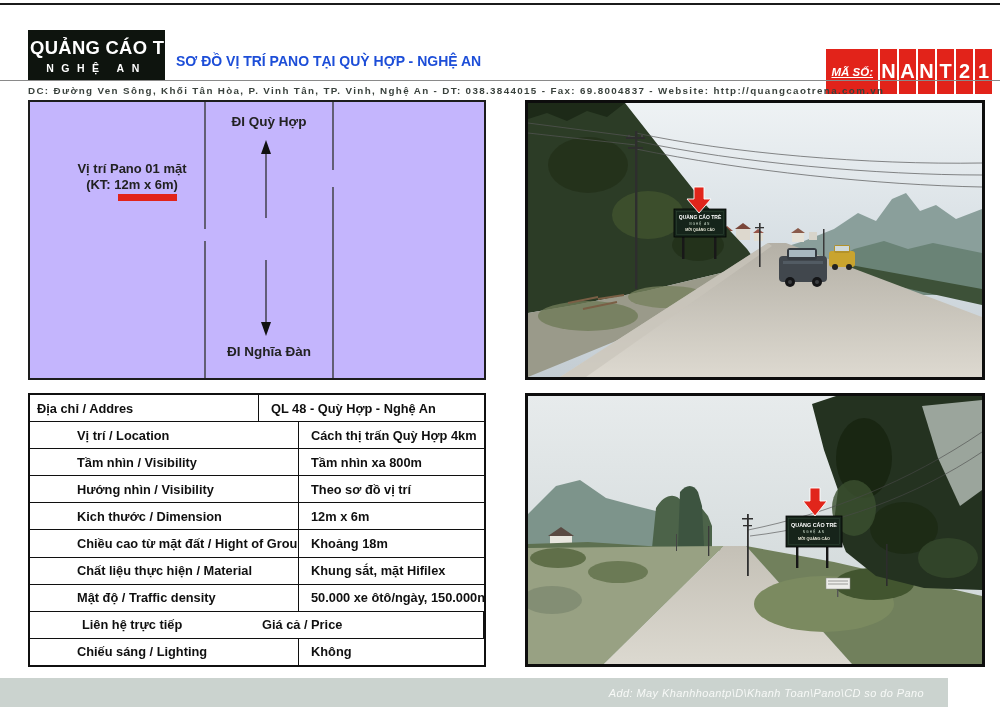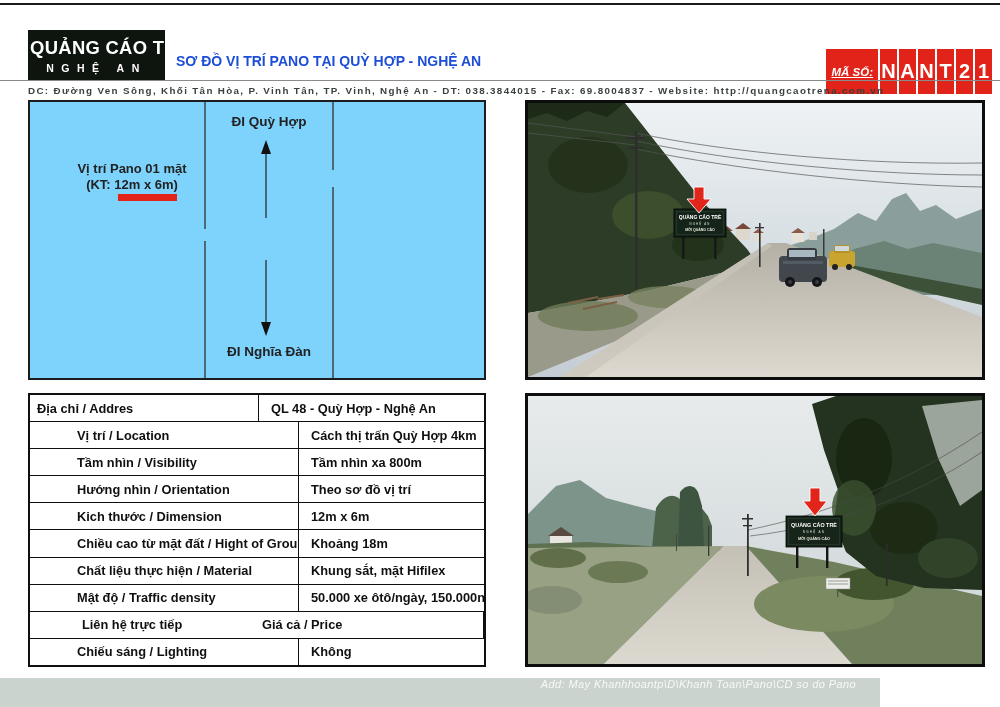--- a/index.html
+++ b/index.html
@@ -16,39 +16,39 @@
   .code .lbl{background:#e2231a;color:#fff;font-size:11.5px;font-weight:700;text-decoration:underline;
              display:flex;align-items:center;padding:0 5px;font-style:italic;}
   .code .tiles{display:flex;gap:2px;}
   .code .tile{background:#e2231a;color:#fff;width:17px;display:flex;align-items:center;justify-content:center;
               font-size:20px;font-weight:700;}
   .rule{position:absolute;left:0;top:80px;width:1000px;height:1px;background:#8a8a8a;}
   .address{position:absolute;left:28px;top:85px;width:960px;font-size:9.8px;font-weight:700;
            letter-spacing:1.35px;color:#39413c;white-space:nowrap;overflow:hidden;}
   
   .diagram{position:absolute;left:28px;top:100px;width:458px;height:280px;border:2px solid #1d1d1d;
-           box-sizing:border-box;background:#7dd3fc;}
+           box-sizing:border-box;background:#c4b5fd;}
   .diagram svg{display:block;width:100%;height:100%;}
   
   .photo{position:absolute;border:3px solid #0d0d0d;box-sizing:border-box;background:#cfd6da;}
   .photo.top{left:525px;top:100px;width:460px;height:280px;}
   .photo.bottom{left:525px;top:393px;width:460px;height:274px;}
   .photo svg{display:block;width:100%;height:100%;}
   
   .spec{position:absolute;left:28px;top:393px;width:458px;height:274px;border:2px solid #101010;
         box-sizing:border-box;display:flex;flex-direction:column;background:#fff;}
   .trow{flex:1;display:flex;align-items:center;}
   .trow + .trow{border-top:1.5px solid #101010;padding-left:40px;}
   .tcell{font-size:12.8px;font-weight:700;color:#101010;white-space:nowrap;overflow:hidden;}
   .tlabel{width:229px;box-sizing:border-box;padding-left:7px;border-right:1.5px solid #101010;
           align-self:stretch;display:flex;align-items:center;}
   .tvalue{flex:1;padding-left:12px;}
   
-  .footer{position:absolute;left:0;top:678px;width:880px;height:29px;background:#cbd3cf;
-          display:flex;align-items:flex-start;justify-content:flex-end;padding-right:24px;box-sizing:border-box;}
+  .footer{position:absolute;left:0;top:678px;width:948px;height:29px;background:#cbd3cf;
+          display:flex;align-items:center;justify-content:flex-end;padding-right:24px;box-sizing:border-box;}
   .footer .ftext{font-size:11px;font-style:italic;color:#f7f9f7;letter-spacing:.4px;}
 </style>
 </head>
 <body>
 
 <div class="page">
   <div class="topline"></div>
 
   <div class="logo">
     <div class="l1">QUẢNG CÁO TRẺ</div>
@@ -187,21 +187,21 @@
       </div>
       <div class="trow">
         <div class="tcell tlabel">Vị trí / Location</div>
         <div class="tcell tvalue">Cách thị trấn Quỳ Hợp 4km</div>
       </div>
       <div class="trow">
         <div class="tcell tlabel">Tầm nhìn / Visibility</div>
         <div class="tcell tvalue">Tầm nhìn xa 800m</div>
       </div>
       <div class="trow">
-        <div class="tcell tlabel">Hướng nhìn / Orientation</div>
+        <div class="tcell tlabel">Hướng nhìn / Visibility</div>
         <div class="tcell tvalue">Theo sơ đồ vị trí</div>
       </div>
       <div class="trow">
         <div class="tcell tlabel">Kich thước / Dimension</div>
         <div class="tcell tvalue">12m x 6m</div>
       </div>
       <div class="trow">
         <div class="tcell tlabel">Chiều cao từ mặt đất / Hight of Ground</div>
         <div class="tcell tvalue">Khoảng 18m</div>
       </div>

